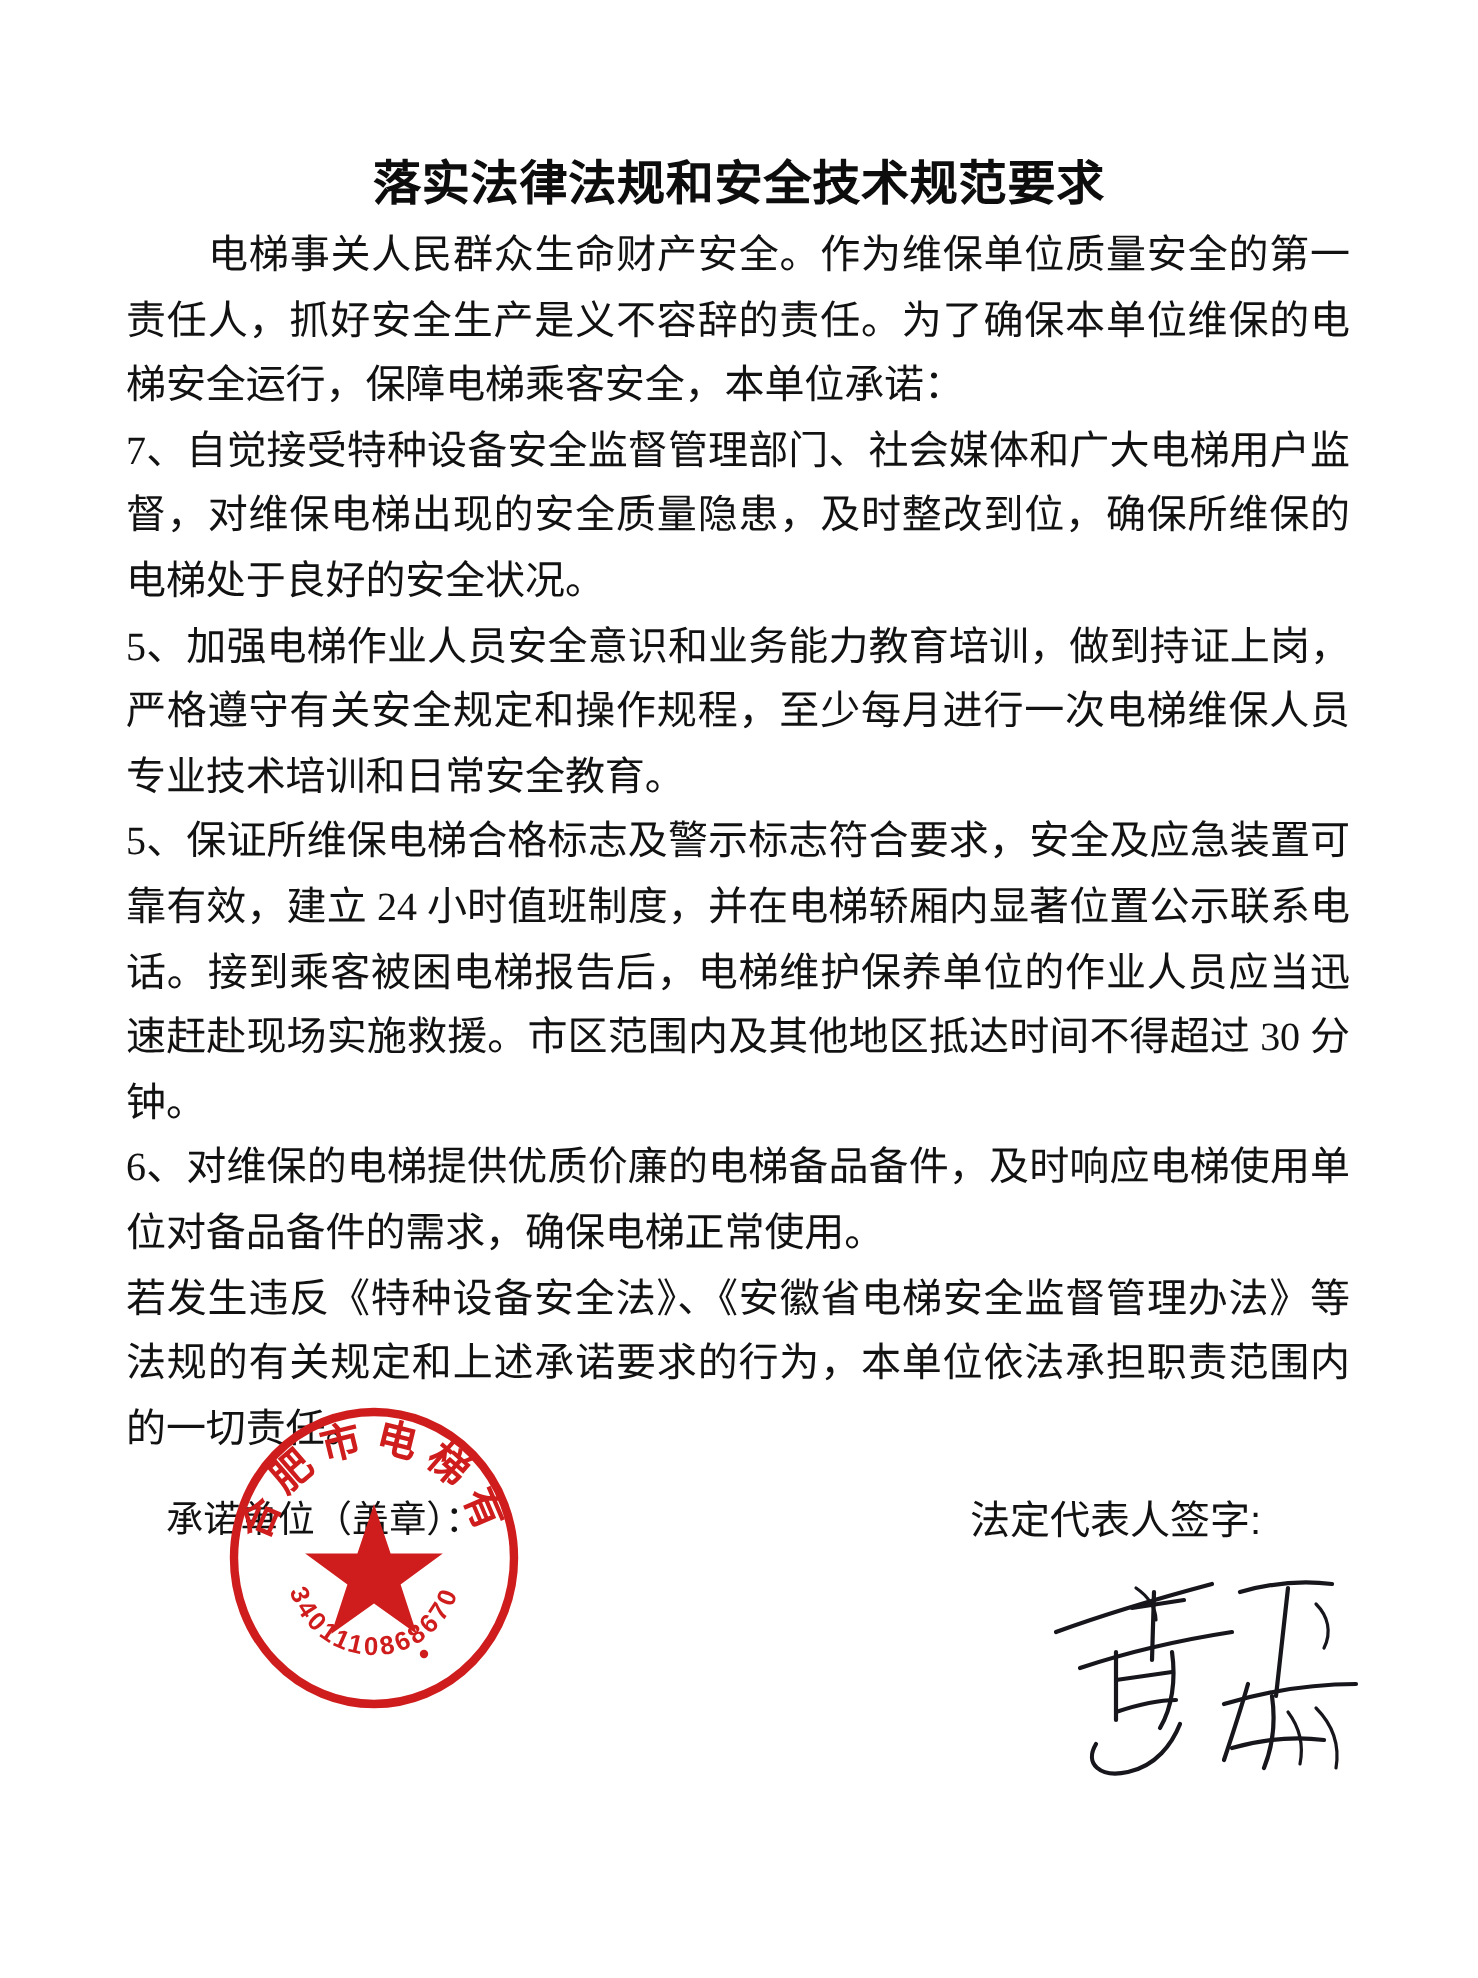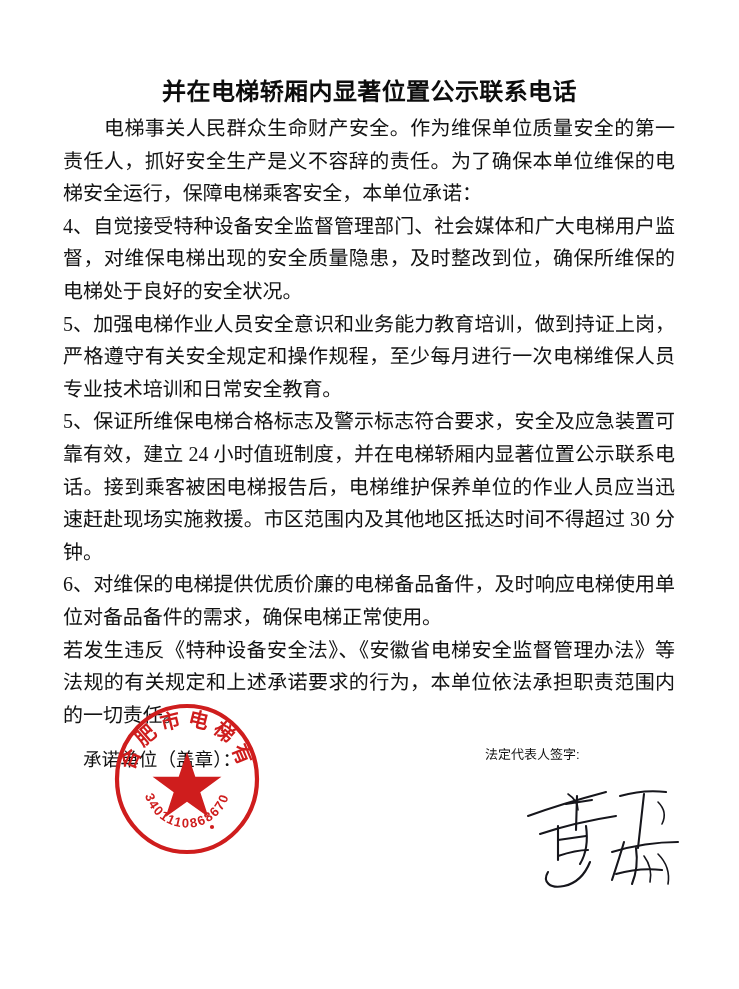--- a/index.html
+++ b/index.html
@@ -62,21 +62,21 @@
     left: 83px;
     top: 0;
     font-size: 18.6px;
     color: #121212;
     white-space: nowrap;
   }
   .sign-label-right {
     position: absolute;
     left: 485px;
     top: 0;
-    font-size: 13px;
+    font-size: 20px;
     color: #121212;
     white-space: nowrap;
     font-family: "Liberation Sans", "DejaVu Sans", sans-serif;
   }
   
   .seal {
     position: absolute;
     left: 112px;
     top: 700px;
     width: 150px;
@@ -111,25 +111,25 @@
     stroke-linecap: round;
     stroke-linejoin: round;
   }
   .sig-stroke.thin { stroke-width: 1.6; }
 </style>
 </head>
 <body>
 
 <div class="page">
 
-  <h1 class="doc-title">并在电梯轿厢内显著位置公示联系电话</h1>
+  <h1 class="doc-title">落实法律法规和安全技术规范要求</h1>
 
   <div class="body-block">
     <p class="para indent">电梯事关人民群众生命财产安全。作为维保单位质量安全的第一责任人，抓好安全生产是义不容辞的责任。为了确保本单位维保的电梯安全运行，保障电梯乘客安全，本单位承诺：</p>
-    <p class="para">4、自觉接受特种设备安全监督管理部门、社会媒体和广大电梯用户监督，对维保电梯出现的安全质量隐患，及时整改到位，确保所维保的电梯处于良好的安全状况。</p>
+    <p class="para">7、自觉接受特种设备安全监督管理部门、社会媒体和广大电梯用户监督，对维保电梯出现的安全质量隐患，及时整改到位，确保所维保的电梯处于良好的安全状况。</p>
     <p class="para">5、加强电梯作业人员安全意识和业务能力教育培训，做到持证上岗，严格遵守有关安全规定和操作规程，至少每月进行一次电梯维保人员专业技术培训和日常安全教育。</p>
     <p class="para">5、保证所维保电梯合格标志及警示标志符合要求，安全及应急装置可靠有效，建立 24 小时值班制度，并在电梯轿厢内显著位置公示联系电话。接到乘客被困电梯报告后，电梯维护保养单位的作业人员应当迅速赶赴现场实施救援。市区范围内及其他地区抵达时间不得超过 30 分钟。</p>
     <p class="para">6、对维保的电梯提供优质价廉的电梯备品备件，及时响应电梯使用单位对备品备件的需求，确保电梯正常使用。</p>
     <p class="para">若发生违反《特种设备安全法》、《安徽省电梯安全监督管理办法》等法规的有关规定和上述承诺要求的行为，本单位依法承担职责范围内的一切责任。</p>
   </div>
 
   <div class="sign-row">
     <span class="sign-label-left">承诺单位（盖章）：</span>
     <span class="sign-label-right">法定代表人签字:</span>
   </div>

